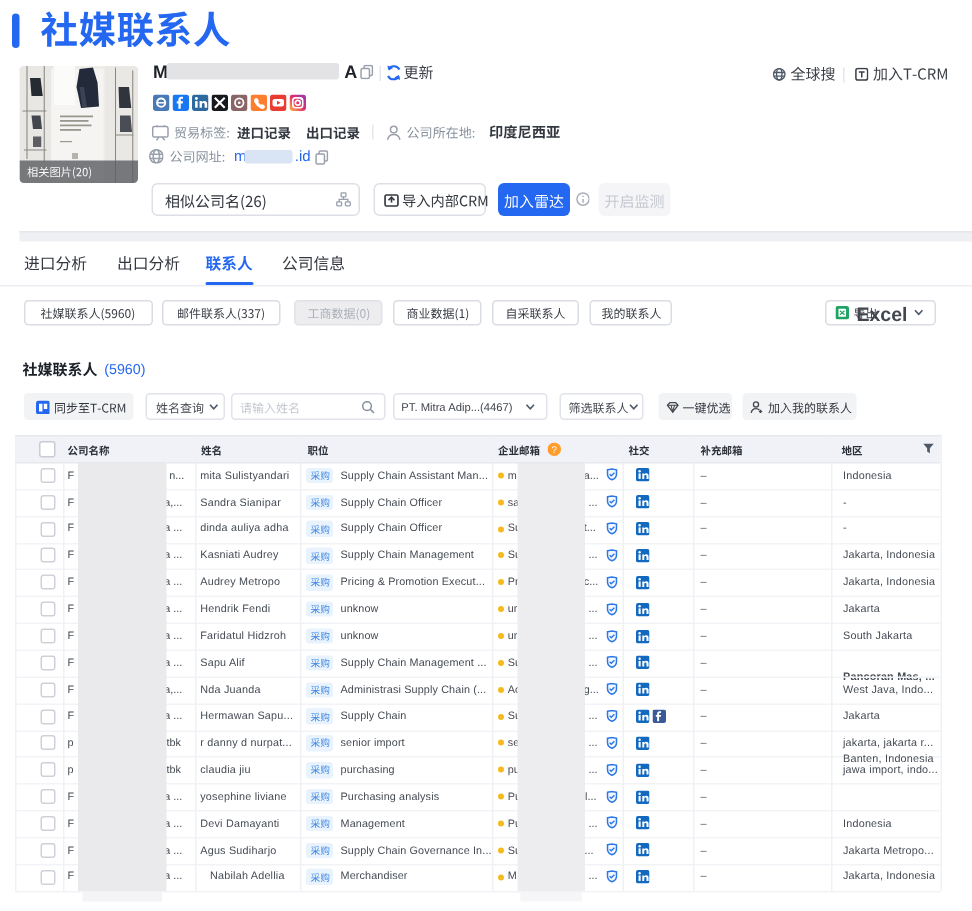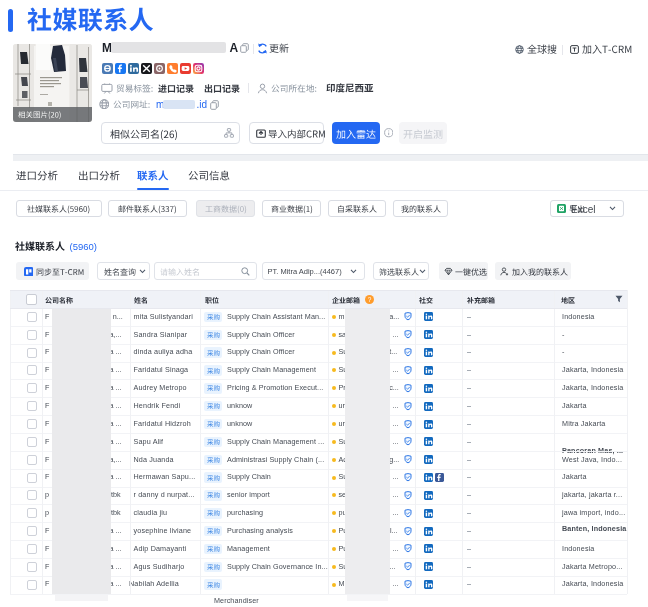--- a/index.html
+++ b/index.html
@@ -519,21 +519,21 @@
     <rect width="9" height="9" rx="1.5" fill="#21a366"></rect>
     <rect x="2" y="1.8" width="5" height="5.4" rx="0.6" fill="#fff"></rect>
     <path d="M3 3.2l3 2.6M6 3.2L3 5.8" stroke="#21a366" stroke-width="0.8"></path>
   </svg>
 <svg style="position:absolute;left:569.0px;top:203.5px;overflow:visible" width="18" height="10">
     <g fill="#42474f" transform="translate(0,8.00) scale(0.0080,-0.0080)">
       <use href="#g5bfcr" x="0"></use>
       <use href="#g51far" x="1000"></use>
     </g>
   </svg>
-<div style="position:absolute;left:571px;top:204.5px;font-size:10px;line-height:9.0px;color:#42474f;font-weight:normal;letter-spacing:normal;white-space:nowrap;">Excel</div>
+<div style="position:absolute;left:571px;top:204.5px;font-size:13px;line-height:9.0px;color:#42474f;font-weight:bold;letter-spacing:normal;white-space:nowrap;">Excel</div>
 <svg style="position:absolute;left:609px;top:206px;" width="7" height="5" viewBox="0 0 7 5">
     <path d="M1 0.8l2.5 2.7L6 0.8" fill="none" stroke="#4e5969" stroke-width="1.1"></path>
   </svg>
 <svg style="position:absolute;left:15.0px;top:240.0px;overflow:visible" width="52" height="13">
     <g fill="#1d2129" transform="translate(0,10.00) scale(0.0100,-0.0100)">
       <use href="#g793eb" x="0"></use>
       <use href="#g5a92b" x="1000"></use>
       <use href="#g8054b" x="2000"></use>
       <use href="#g7cfbb" x="3000"></use>
       <use href="#g4ebab" x="4000"></use>
@@ -774,21 +774,21 @@
       <circle cx="2.4" cy="2.2" r="0.8"></circle>
       <path d="M4.2 3.6h1.3v0.6c0.3-0.4 0.8-0.7 1.4-0.7 1 0 1.5 0.6 1.5 1.8v2h-1.4V5.6c0-0.6-0.2-0.9-0.7-0.9-0.5 0-0.8 0.3-0.8 0.9v1.7H4.2z"></path>
     </g>
   </svg>
 <div style="position:absolute;left:467px;top:348.425px;font-size:7.2px;line-height:8.6px;color:#4e5969;font-weight:normal;letter-spacing:normal;white-space:nowrap;">–</div>
 <div style="position:absolute;left:562px;top:348.425px;font-size:7.2px;line-height:8.6px;color:#454b54;font-weight:normal;letter-spacing:0.15px;white-space:nowrap;">-</div>
 <div style="position:absolute;left:10px;top:361.55px;width:617px;height:1px;background:#f2f3f6;height:1px"></div>
 <div style="position:absolute;left:26.5px;top:365.475px;width:10px;height:10px;border:1px solid #ced1d9;border-radius:2px;background:#fff"></div>
 <div style="position:absolute;left:45px;top:366.27500000000003px;font-size:7.2px;line-height:8.6px;color:#454b54;font-weight:normal;letter-spacing:normal;white-space:nowrap;">F</div>
 <div style="position:absolute;left:109.5px;top:366.27500000000003px;font-size:7.2px;line-height:8.6px;color:#454b54;font-weight:normal;letter-spacing:normal;white-space:nowrap;">a ...</div>
-<div style="position:absolute;left:133.5px;top:366.27500000000003px;font-size:7.2px;line-height:8.6px;color:#454b54;font-weight:normal;letter-spacing:0.15px;white-space:nowrap;">Faridatul Sinaga</div>
+<div style="position:absolute;left:133.5px;top:366.27500000000003px;font-size:7.2px;line-height:8.6px;color:#454b54;font-weight:normal;letter-spacing:0.15px;white-space:nowrap;">Kasniati Audrey</div>
 <div style="position:absolute;left:204px;top:365.27500000000003px;width:17.5px;height:10.5px;background:#e9f3fe;border-radius:2px"></div>
 <svg style="position:absolute;left:206.8px;top:366.5px;overflow:visible" width="15" height="8">
     <g fill="#3d87e4" transform="translate(0,6.50) scale(0.0065,-0.0065)">
       <use href="#g91c7r" x="0"></use>
       <use href="#g8d2dr" x="1000"></use>
     </g>
   </svg>
 <div style="position:absolute;left:227px;top:366.27500000000003px;font-size:7.2px;line-height:8.6px;color:#454b54;font-weight:normal;letter-spacing:0.1px;white-space:nowrap;">Supply Chain Management</div>
 <div style="position:absolute;left:332px;top:368.475px;width:4px;height:4px;background:#f7ba1e;border-radius:50%"></div>
 <div style="position:absolute;left:338.5px;top:366.27500000000003px;font-size:7.2px;line-height:8.6px;color:#454b54;font-weight:normal;letter-spacing:normal;white-space:nowrap;">Su</div>
@@ -889,21 +889,21 @@
   </svg>
 <svg style="position:absolute;left:423.5px;top:419.52500000000003px;" width="9" height="9" viewBox="0 0 9 9">
     <rect width="9" height="9" rx="1.4" fill="#1269bf"></rect>
     <g fill="#fff">
       <rect x="1.7" y="3.6" width="1.4" height="3.7"></rect>
       <circle cx="2.4" cy="2.2" r="0.8"></circle>
       <path d="M4.2 3.6h1.3v0.6c0.3-0.4 0.8-0.7 1.4-0.7 1 0 1.5 0.6 1.5 1.8v2h-1.4V5.6c0-0.6-0.2-0.9-0.7-0.9-0.5 0-0.8 0.3-0.8 0.9v1.7H4.2z"></path>
     </g>
   </svg>
 <div style="position:absolute;left:467px;top:419.82500000000005px;font-size:7.2px;line-height:8.6px;color:#4e5969;font-weight:normal;letter-spacing:normal;white-space:nowrap;">–</div>
-<div style="position:absolute;left:562px;top:419.82500000000005px;font-size:7.2px;line-height:8.6px;color:#454b54;font-weight:normal;letter-spacing:0.15px;white-space:nowrap;">Mitra Jakarta</div>
+<div style="position:absolute;left:562px;top:419.82500000000005px;font-size:7.2px;line-height:8.6px;color:#454b54;font-weight:normal;letter-spacing:0.15px;white-space:nowrap;">South Jakarta</div>
 <div style="position:absolute;left:10px;top:432.95000000000005px;width:617px;height:1px;background:#f2f3f6;height:1px"></div>
 <div style="position:absolute;left:26.5px;top:436.87500000000006px;width:10px;height:10px;border:1px solid #ced1d9;border-radius:2px;background:#fff"></div>
 <div style="position:absolute;left:45px;top:437.67500000000007px;font-size:7.2px;line-height:8.6px;color:#454b54;font-weight:normal;letter-spacing:normal;white-space:nowrap;">F</div>
 <div style="position:absolute;left:109.5px;top:437.67500000000007px;font-size:7.2px;line-height:8.6px;color:#454b54;font-weight:normal;letter-spacing:normal;white-space:nowrap;">a ...</div>
 <div style="position:absolute;left:133.5px;top:437.67500000000007px;font-size:7.2px;line-height:8.6px;color:#454b54;font-weight:normal;letter-spacing:0.15px;white-space:nowrap;">Sapu Alif</div>
 <div style="position:absolute;left:204px;top:436.67500000000007px;width:17.5px;height:10.5px;background:#e9f3fe;border-radius:2px"></div>
 <svg style="position:absolute;left:206.8px;top:437.9px;overflow:visible" width="15" height="8">
     <g fill="#3d87e4" transform="translate(0,6.50) scale(0.0065,-0.0065)">
       <use href="#g91c7r" x="0"></use>
       <use href="#g8d2dr" x="1000"></use>
@@ -1073,26 +1073,26 @@
   </svg>
 <svg style="position:absolute;left:423.5px;top:526.625px;" width="9" height="9" viewBox="0 0 9 9">
     <rect width="9" height="9" rx="1.4" fill="#1269bf"></rect>
     <g fill="#fff">
       <rect x="1.7" y="3.6" width="1.4" height="3.7"></rect>
       <circle cx="2.4" cy="2.2" r="0.8"></circle>
       <path d="M4.2 3.6h1.3v0.6c0.3-0.4 0.8-0.7 1.4-0.7 1 0 1.5 0.6 1.5 1.8v2h-1.4V5.6c0-0.6-0.2-0.9-0.7-0.9-0.5 0-0.8 0.3-0.8 0.9v1.7H4.2z"></path>
     </g>
   </svg>
 <div style="position:absolute;left:467px;top:526.9250000000001px;font-size:7.2px;line-height:8.6px;color:#4e5969;font-weight:normal;letter-spacing:normal;white-space:nowrap;">–</div>
-<div style="position:absolute;left:562px;top:525px;font-size:7.2px;line-height:8.6px;color:#454b54;font-weight:bold;letter-spacing:0.15px;white-space:nowrap;">Banten, Indonesia</div>
+<div style="position:absolute;left:562px;top:502px;font-size:7.2px;line-height:8.6px;color:#454b54;font-weight:normal;letter-spacing:0.15px;white-space:nowrap;">Banten, Indonesia</div>
 <div style="position:absolute;left:10px;top:540.05px;width:617px;height:1px;background:#f2f3f6;height:1px"></div>
 <div style="position:absolute;left:26.5px;top:543.9749999999999px;width:10px;height:10px;border:1px solid #ced1d9;border-radius:2px;background:#fff"></div>
 <div style="position:absolute;left:45px;top:544.775px;font-size:7.2px;line-height:8.6px;color:#454b54;font-weight:normal;letter-spacing:normal;white-space:nowrap;">F</div>
 <div style="position:absolute;left:109.5px;top:544.775px;font-size:7.2px;line-height:8.6px;color:#454b54;font-weight:normal;letter-spacing:normal;white-space:nowrap;">a ...</div>
-<div style="position:absolute;left:133.5px;top:544.775px;font-size:7.2px;line-height:8.6px;color:#454b54;font-weight:normal;letter-spacing:0.15px;white-space:nowrap;">Adip Damayanti</div>
+<div style="position:absolute;left:133.5px;top:544.775px;font-size:7.2px;line-height:8.6px;color:#454b54;font-weight:normal;letter-spacing:0.15px;white-space:nowrap;">Devi Damayanti</div>
 <div style="position:absolute;left:204px;top:543.7749999999999px;width:17.5px;height:10.5px;background:#e9f3fe;border-radius:2px"></div>
 <svg style="position:absolute;left:206.8px;top:545.0px;overflow:visible" width="15" height="8">
     <g fill="#3d87e4" transform="translate(0,6.50) scale(0.0065,-0.0065)">
       <use href="#g91c7r" x="0"></use>
       <use href="#g8d2dr" x="1000"></use>
     </g>
   </svg>
 <div style="position:absolute;left:227px;top:544.775px;font-size:7.2px;line-height:8.6px;color:#454b54;font-weight:normal;letter-spacing:0.1px;white-space:nowrap;">Management</div>
 <div style="position:absolute;left:332px;top:546.9749999999999px;width:4px;height:4px;background:#f7ba1e;border-radius:50%"></div>
 <div style="position:absolute;left:338.5px;top:544.775px;font-size:7.2px;line-height:8.6px;color:#454b54;font-weight:normal;letter-spacing:normal;white-space:nowrap;">Pu</div>
@@ -1138,29 +1138,29 @@
       <circle cx="2.4" cy="2.2" r="0.8"></circle>
       <path d="M4.2 3.6h1.3v0.6c0.3-0.4 0.8-0.7 1.4-0.7 1 0 1.5 0.6 1.5 1.8v2h-1.4V5.6c0-0.6-0.2-0.9-0.7-0.9-0.5 0-0.8 0.3-0.8 0.9v1.7H4.2z"></path>
     </g>
   </svg>
 <div style="position:absolute;left:467px;top:562.6250000000001px;font-size:7.2px;line-height:8.6px;color:#4e5969;font-weight:normal;letter-spacing:normal;white-space:nowrap;">–</div>
 <div style="position:absolute;left:562px;top:562.6250000000001px;font-size:7.2px;line-height:8.6px;color:#454b54;font-weight:normal;letter-spacing:0.15px;white-space:nowrap;">Jakarta Metropo...</div>
 <div style="position:absolute;left:10px;top:575.75px;width:617px;height:1px;background:#f2f3f6;height:1px"></div>
 <div style="position:absolute;left:26.5px;top:579.675px;width:10px;height:10px;border:1px solid #ced1d9;border-radius:2px;background:#fff"></div>
 <div style="position:absolute;left:45px;top:580.475px;font-size:7.2px;line-height:8.6px;color:#454b54;font-weight:normal;letter-spacing:normal;white-space:nowrap;">F</div>
 <div style="position:absolute;left:109.5px;top:580.475px;font-size:7.2px;line-height:8.6px;color:#454b54;font-weight:normal;letter-spacing:normal;white-space:nowrap;">a ...</div>
-<div style="position:absolute;left:129px;top:580.475px;font-size:7.2px;line-height:8.6px;color:#454b54;font-weight:normal;letter-spacing:0.15px;white-space:nowrap;">Nabilah Adellia</div>
+<div style="position:absolute;left:140px;top:580.475px;font-size:7.2px;line-height:8.6px;color:#454b54;font-weight:normal;letter-spacing:0.15px;white-space:nowrap;">Nabilah Adellia</div>
 <div style="position:absolute;left:204px;top:579.4749999999999px;width:17.5px;height:10.5px;background:#e9f3fe;border-radius:2px"></div>
 <svg style="position:absolute;left:206.8px;top:580.7px;overflow:visible" width="15" height="8">
     <g fill="#3d87e4" transform="translate(0,6.50) scale(0.0065,-0.0065)">
       <use href="#g91c7r" x="0"></use>
       <use href="#g8d2dr" x="1000"></use>
     </g>
   </svg>
-<div style="position:absolute;left:214px;top:580.475px;font-size:7.2px;line-height:8.6px;color:#454b54;font-weight:normal;letter-spacing:0.1px;white-space:nowrap;margin-top:17px;">Merchandiser</div>
+<div style="position:absolute;left:227px;top:580.475px;font-size:7.2px;line-height:8.6px;color:#454b54;font-weight:normal;letter-spacing:0.1px;white-space:nowrap;">Merchandiser</div>
 <div style="position:absolute;left:332px;top:582.675px;width:4px;height:4px;background:#f7ba1e;border-radius:50%"></div>
 <div style="position:absolute;left:338.5px;top:580.475px;font-size:7.2px;line-height:8.6px;color:#454b54;font-weight:normal;letter-spacing:normal;white-space:nowrap;">M</div>
 <div style="position:absolute;left:392.4px;top:580.475px;font-size:7.2px;line-height:8.6px;color:#454b54;font-weight:normal;letter-spacing:normal;white-space:nowrap;">...</div>
 <svg style="position:absolute;left:403.5px;top:580.175px;" width="8" height="9" viewBox="0 0 8 9">
     <path d="M1 1.2L4 0.6l3 0.6v2.9c0 1.9-1.3 3.1-3 3.7-1.7-0.6-3-1.8-3-3.7z" fill="#f2f8ff" stroke="#2e77e5" stroke-width="1"></path>
     <path d="M2.4 4.1l1.1 1.1 2.1-2.1" fill="none" stroke="#2e77e5" stroke-width="0.9"></path>
   </svg>
 <svg style="position:absolute;left:423.5px;top:580.175px;" width="9" height="9" viewBox="0 0 9 9">
     <rect width="9" height="9" rx="1.4" fill="#1269bf"></rect>
     <g fill="#fff">

